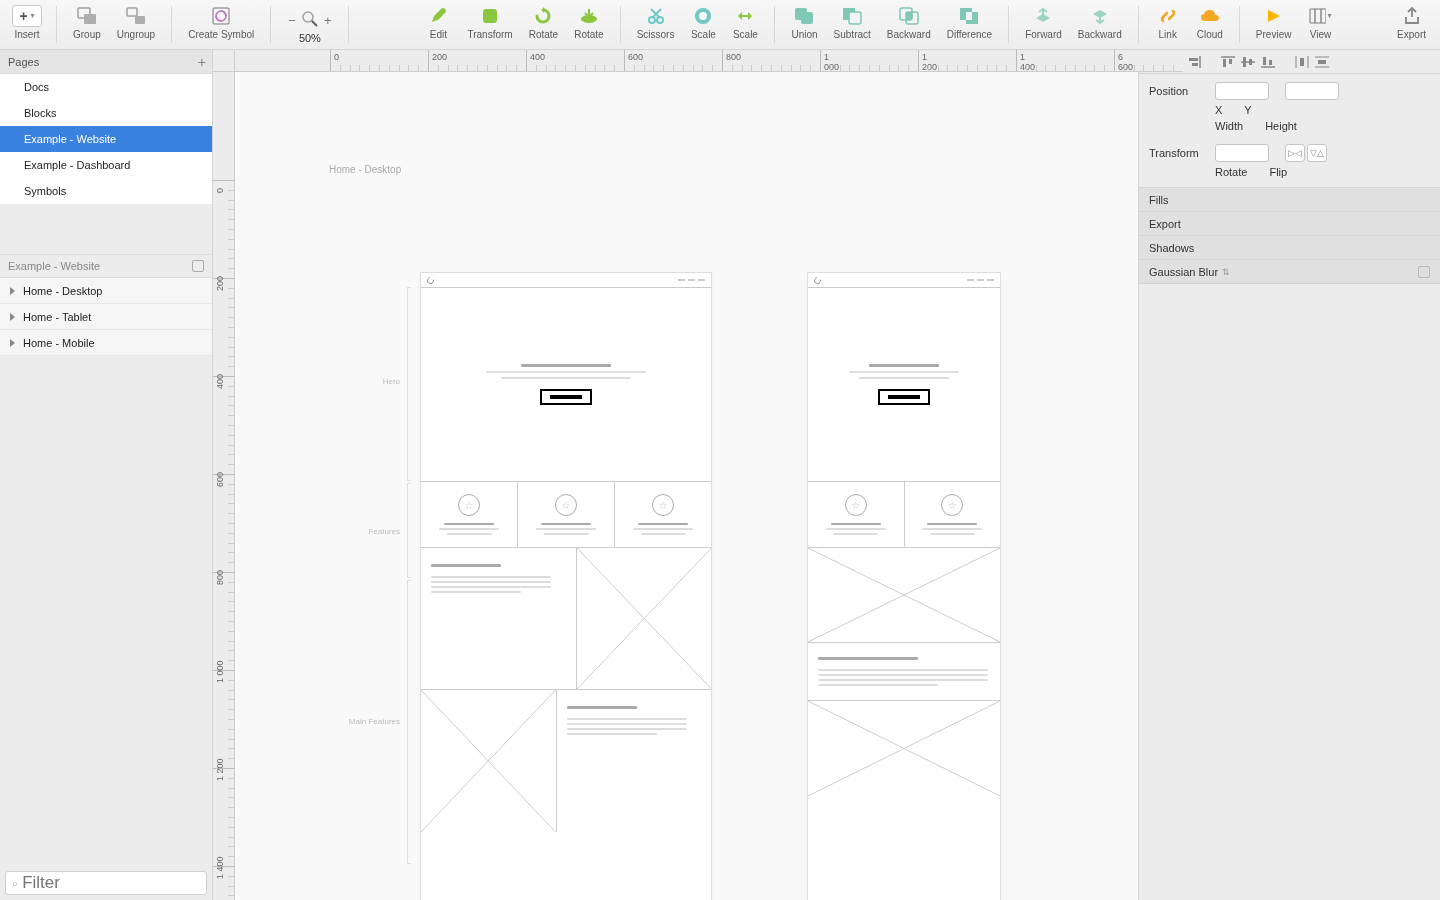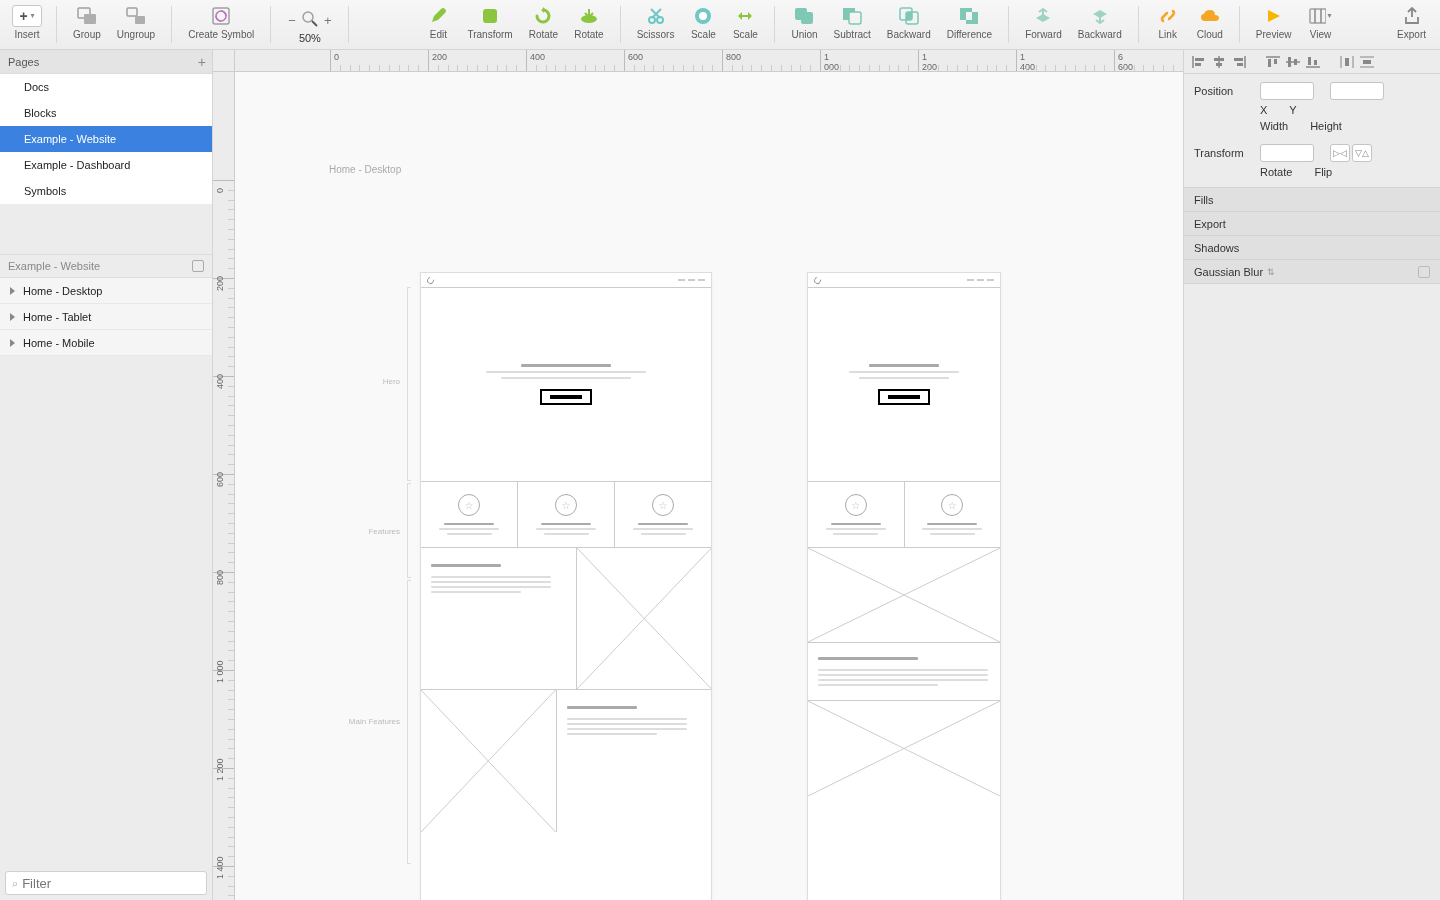--- a/index.html
+++ b/index.html
@@ -36,24 +36,24 @@
 .panel-hdr .plusbtn{position:absolute;right:6px;top:4px;color:#888;font-size:14px;cursor:default;}
 .pages-list{background:#fff;}
 .page-item{height:26px;display:flex;align-items:center;padding-left:24px;font-size:11px;color:#222;cursor:default;}
 .page-item.selected{background:#3b82e0;color:#fff;}
 .layers-hdr{height:24px;display:flex;align-items:center;padding:0 8px;font-size:11px;color:#888;background:#ececec;border-top:1px solid #dcdcdc;border-bottom:1px solid #dcdcdc;position:relative;}
 .layers-hdr .collapse{position:absolute;right:8px;top:5px;width:12px;height:12px;border:1px solid #aaa;border-radius:2px;}
 .layer-item{height:26px;display:flex;align-items:center;padding-left:10px;font-size:11px;color:#222;background:#f5f5f5;border-bottom:1px solid #e8e8e8;cursor:default;}
 .layer-item .tri{width:0;height:0;border-top:4px solid transparent;border-bottom:4px solid transparent;border-left:5px solid #888;margin-right:8px;}
 .filterbar{margin-top:auto;height:24px;border:1px solid #d0d0d0;border-radius:3px;margin:0 5px 5px;background:#fff;display:flex;align-items:center;padding:0 6px;}
 .filterbar .sico{color:#aaa;font-size:11px;margin-right:4px;}
-.filterbar input{border:none;outline:none;font-size:13px;flex:1;background:transparent;color:#555;}
-
-
-.right{position:absolute;top:50px;right:0;width:257px;bottom:0;background:#ececec;border-left:1px solid #d4d4d4;}
+.filterbar input{border:none;outline:none;font-size:17px;flex:1;background:transparent;color:#555;}
+
+
+.right{position:absolute;top:50px;right:0;width:302px;bottom:0;background:#ececec;border-left:1px solid #d4d4d4;}
 .align-row{height:24px;border-bottom:1px solid #d4d4d4;display:flex;align-items:center;padding:0 6px;gap:2px;}
 .align-row .ab{width:18px;height:18px;display:flex;align-items:center;justify-content:center;cursor:default;}
 .align-row .gap{width:12px;}
 .insp-row{display:flex;align-items:center;padding:4px 10px 0;min-height:30px;}
 .insp-row .rlabel{width:66px;font-size:11px;color:#333;}
 .insp-row .field{width:54px;height:18px;border:1px solid #c4c4c4;border-radius:3px;background:#fff;margin-right:6px;}
 .insp-sub{display:flex;padding:0 10px 4px 76px;gap:6px;}
 .lock{width:10px;height:18px;display:flex;align-items:center;justify-content:center;color:#aaa;font-size:10px;}
 .flipbtn{width:20px;height:18px;border:1px solid #c4c4c4;border-radius:3px;background:#fff;display:flex;align-items:center;justify-content:center;font-size:9px;color:#888;}
 .insp-section{height:25px;border-top:1px solid #d4d4d4;border-bottom:1px solid #d4d4d4;background:#e0e0e0;display:flex;align-items:center;padding:0 10px;font-size:11px;color:#333;margin-top:-1px;}

